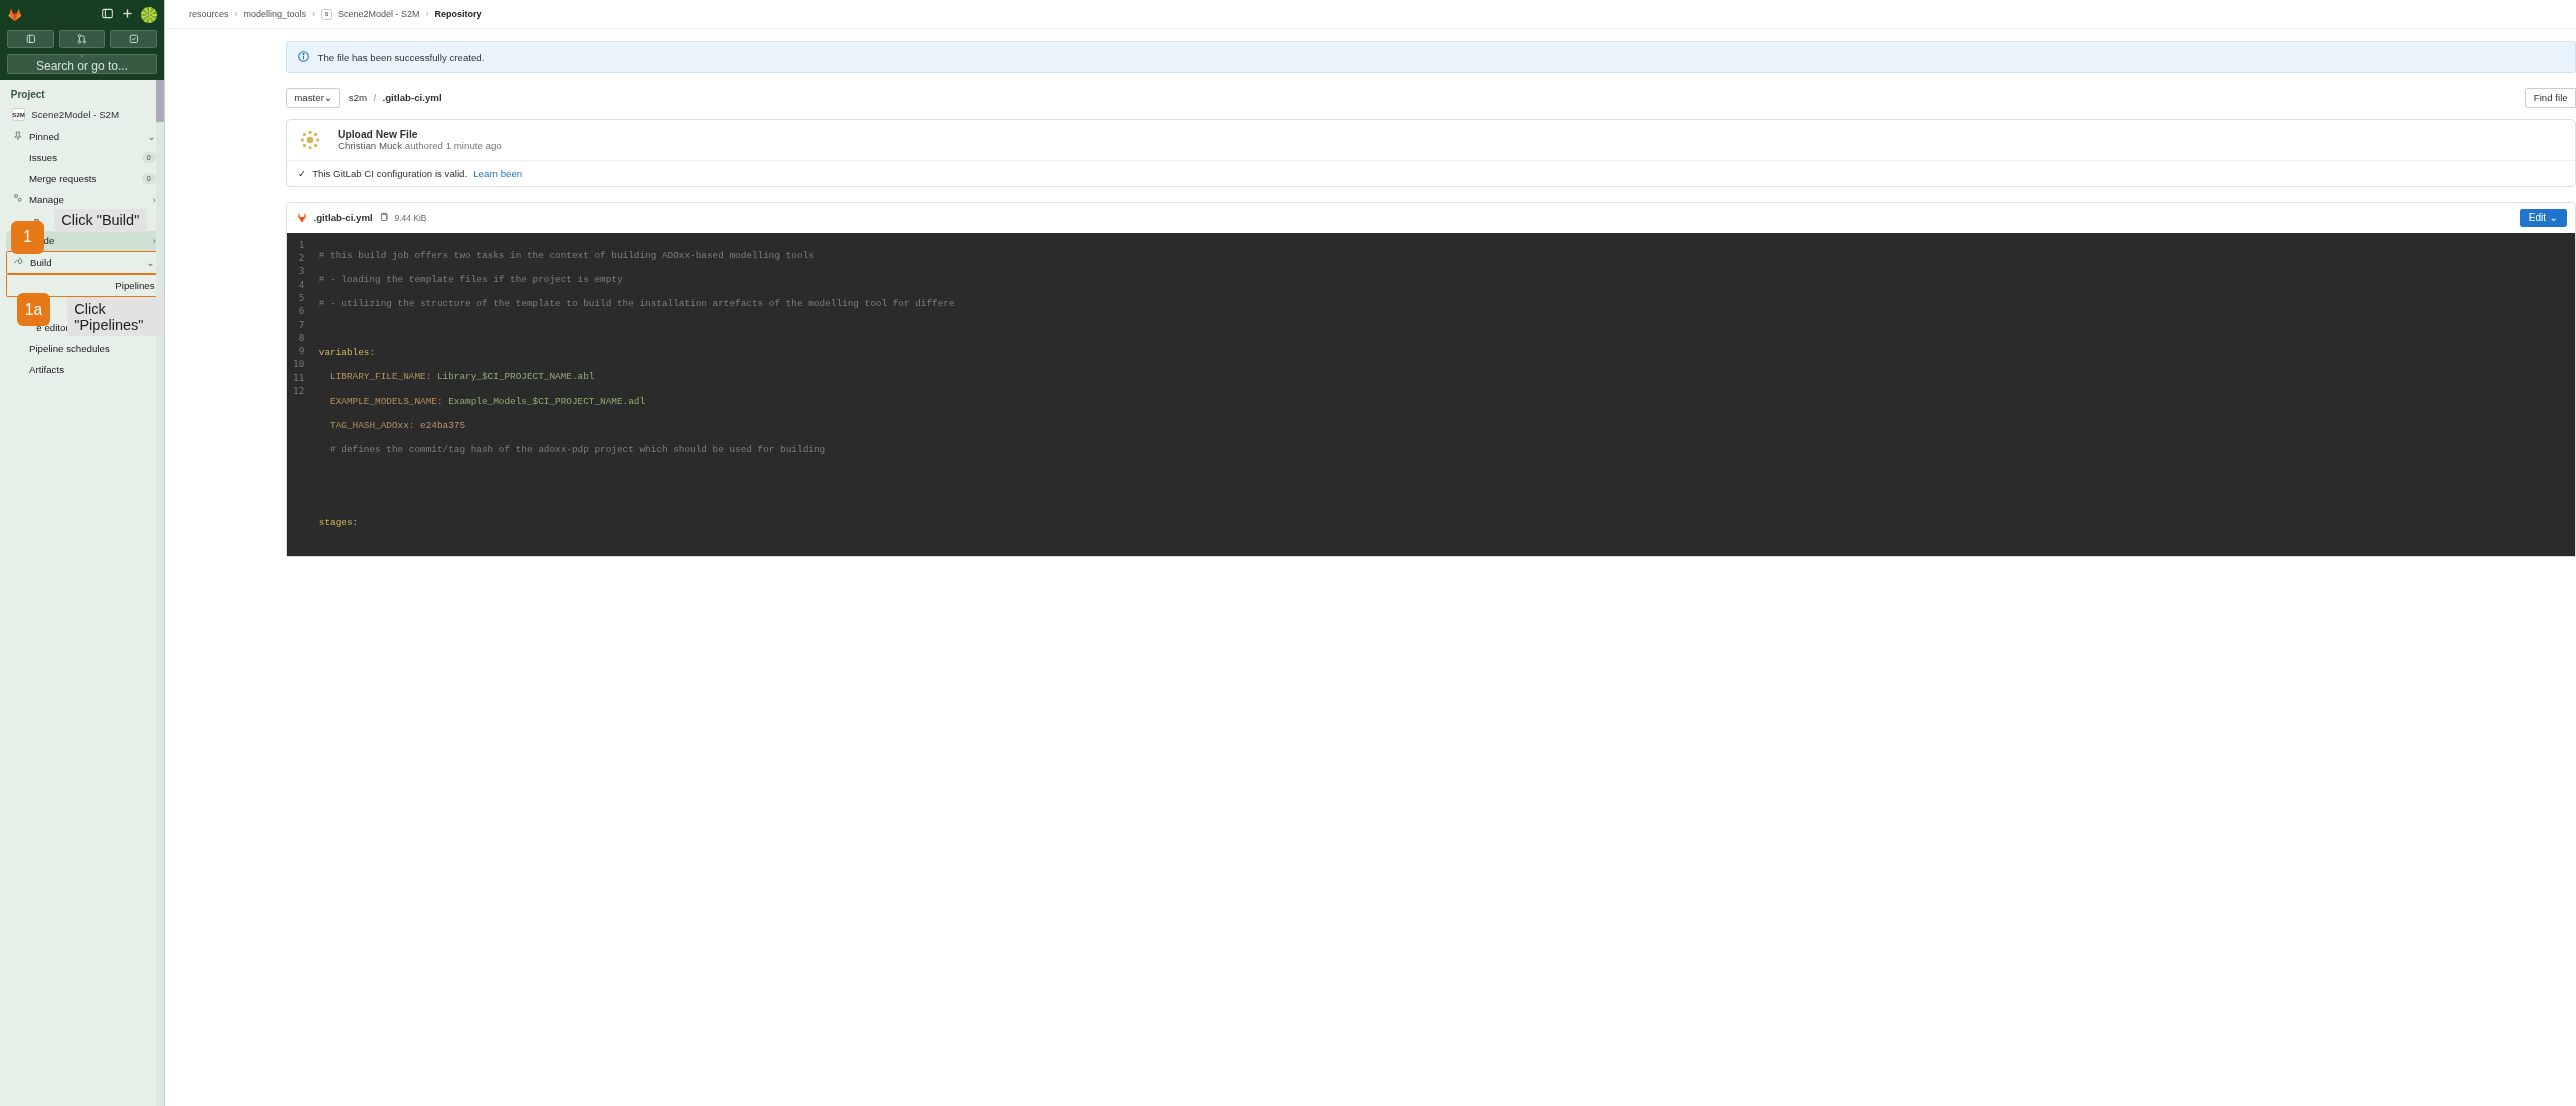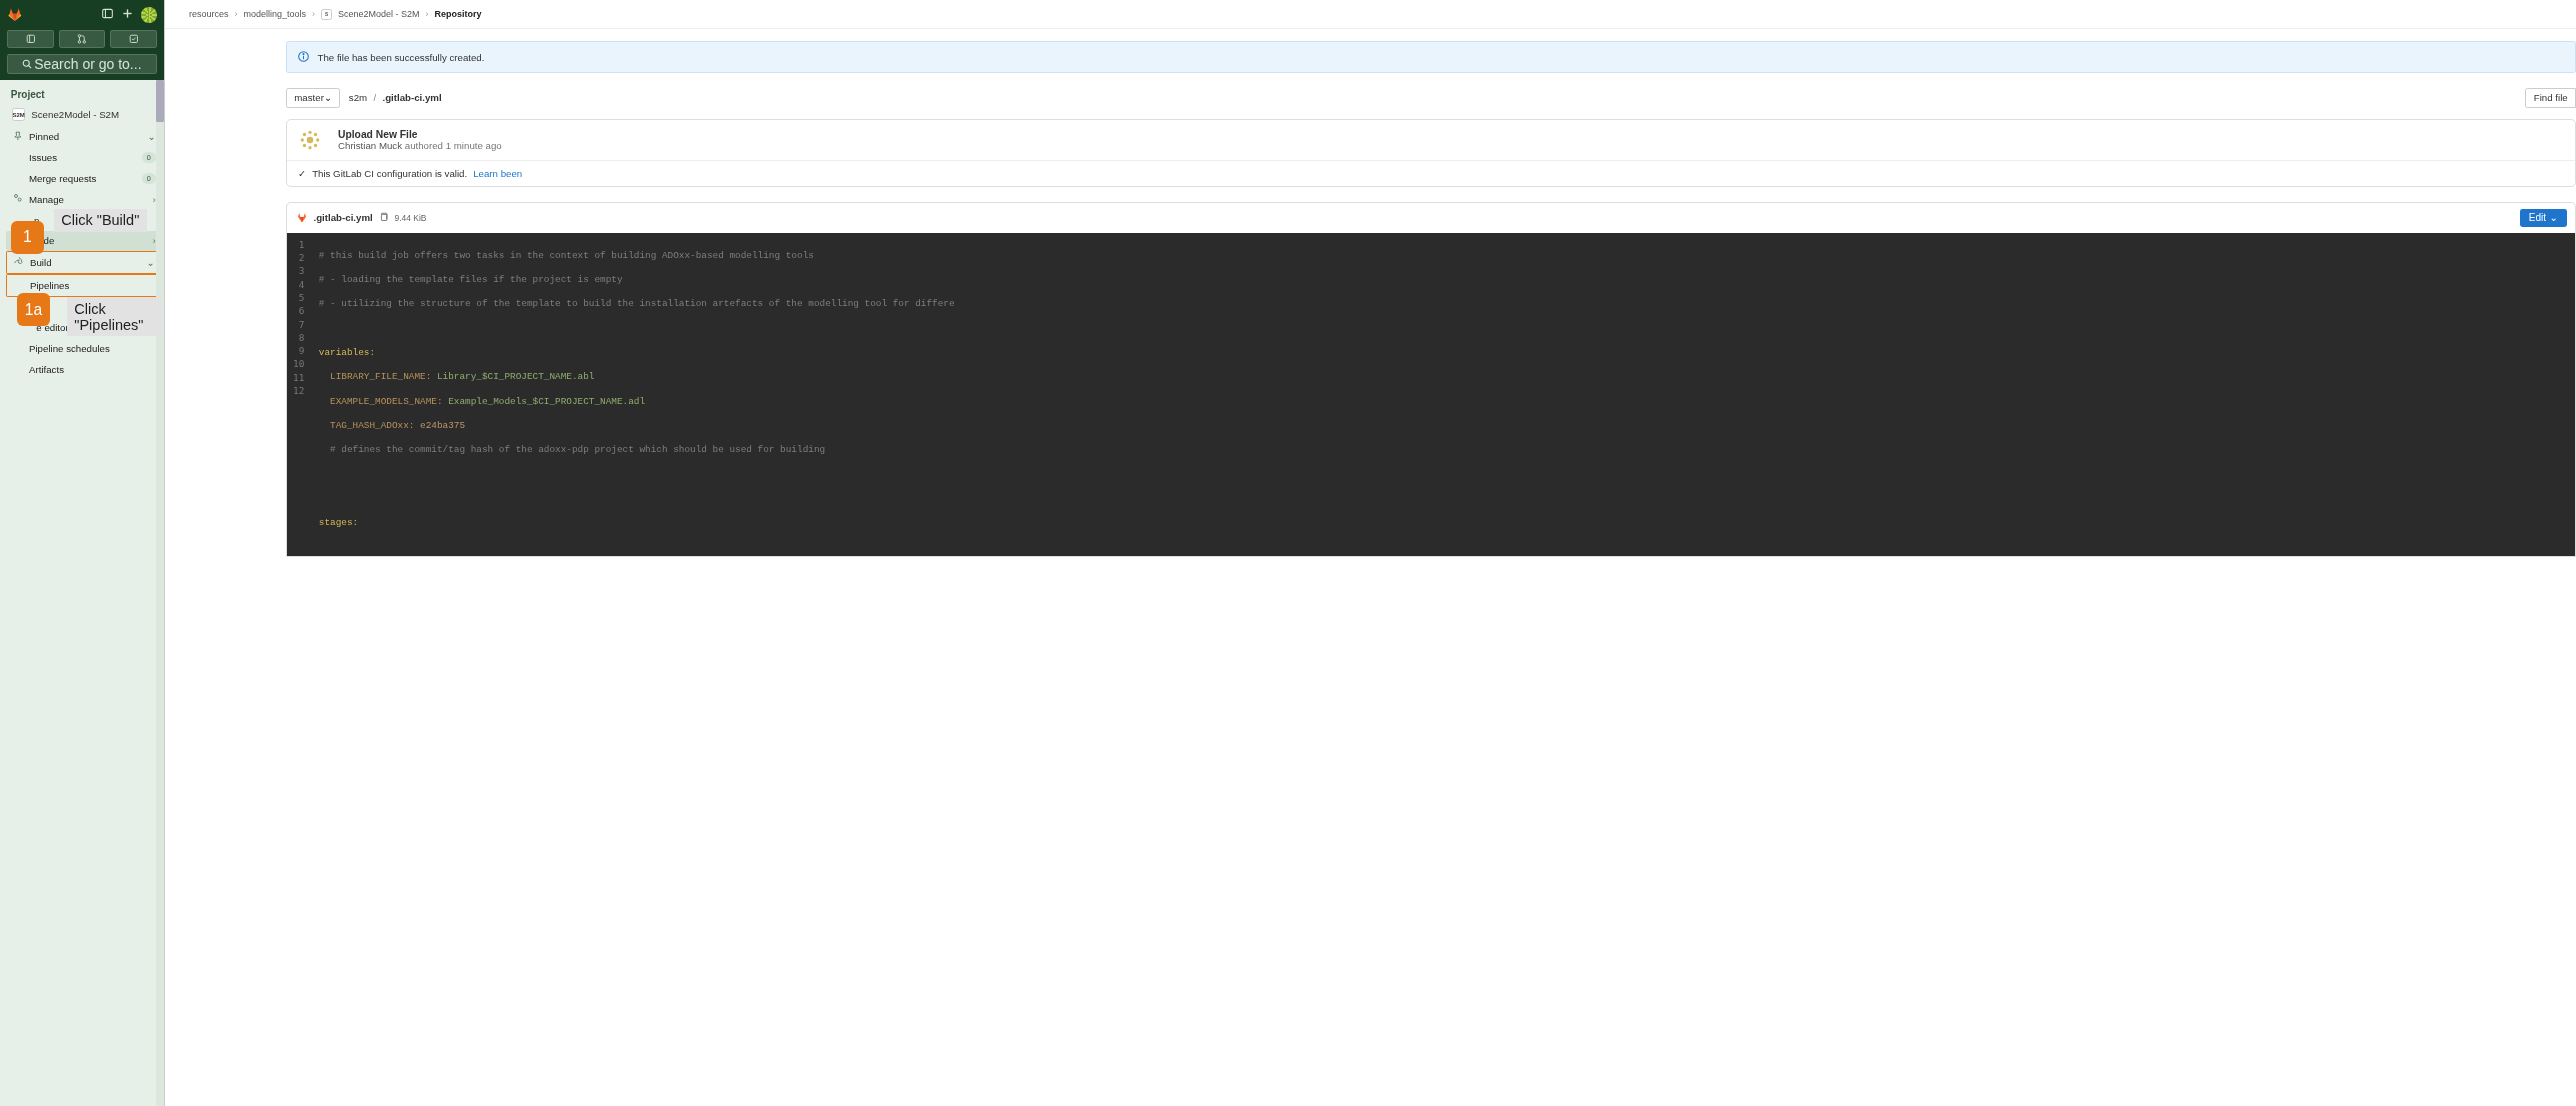--- a/index.html
+++ b/index.html
@@ -7,36 +7,36 @@
 .app { display: flex; height: 100vh; }
 .sidebar { width: 165px; background: #e7efe9; border-right: 0.6px solid #ccc; display: flex; flex-direction: column; position: relative; }
 .sidebar-top { background: #173e22; padding: 6px 7.3px; }
 .sidebar-top-row1 { display: flex; align-items: center; justify-content: space-between; margin-bottom: 6px; }
 .logo svg { width: 15.7px; height: 15.7px; }
 .top-icons { display: flex; align-items: center; gap: 8.5px; }
 .top-icons .icon { color: #d4e5d8; cursor: pointer; }
 .avatar-circle { width: 15.7px; height: 15.7px; border-radius: 50%; background: repeating-conic-gradient(#b5d64a 0 20deg, #7fa82c 20deg 40deg); }
 .btn-row { display: flex; gap: 4.8px; margin-bottom: 6px; }
 .btn-row .mini-btn { flex: 1; height: 18px; background: rgba(255,255,255,0.15); border: 0.6px solid rgba(255,255,255,0.15); border-radius: 2.4px; display: flex; align-items: center; justify-content: center; color: #d4e5d8; cursor: pointer; }
-.search-btn { width: 100%; height: 20.6px; background: rgba(255,255,255,0.15); border: 0.6px solid rgba(255,255,255,0.15); border-radius: 2.4px; display: flex; align-items: center; justify-content: center; gap: 2px; color: #d4e5d8; cursor: pointer; font-size: 14px; }
+.search-btn { width: 100%; height: 20.6px; background: rgba(255,255,255,0.15); border: 0.6px solid rgba(255,255,255,0.15); border-radius: 2.4px; display: flex; align-items: center; justify-content: center; gap: 2px; color: #d4e5d8; cursor: pointer; font-size: 12px; flex-direction: column; }
 .sidebar-body { flex: 1; overflow-y: auto; padding: 4.8px 2.4px 4.8px 6px; position: relative; }
 .section-label { font-size: 10px; color: #3a5541; font-weight: 600; padding: 3.6px 4.8px; }
 .nav-item { display: flex; align-items: center; padding: 4.8px 6px; gap: 6px; cursor: pointer; border-radius: 2.4px; color: #222; font-size: 9.7px; }
 .nav-item.level2 { padding-left: 23px; }
 .nav-item .icon { width: 11px; text-align: center; color: #5c7a62; }
 .nav-item .label { flex: 1; }
 .nav-item .chevron { color: #5c7a62; }
 .nav-item .badge { background: #d4e5d8; color: #3a5541; border-radius: 6px; padding: 0 4.8px; font-size: 7.3px; line-height: 11px; }
 .nav-item.active { background: #d0e0d3; }
 .project-item { display: flex; align-items: center; gap: 6px; padding: 4.8px 6px; font-size: 9.7px; font-weight: 500; }
 .project-icon { width: 13.3px; height: 13.3px; background: #fff; border: 0.6px solid #ccc; border-radius: 2.4px; display: flex; align-items: center; justify-content: center; font-size: 6px; font-weight: bold; }
 .scroll-track { position: absolute; right: 0; top: 0; bottom: 0; width: 8.5px; background: #dce7de; }
 .scroll-thumb { position: absolute; top: 0; width: 100%; height: 42px; background: #aab; border-radius: 1.2px; }
 .highlight-build { border: 1.8px solid #e67817; border-radius: 1.2px; }
-.highlight-pipelines { border: 1.8px solid #e67817; border-radius: 1.2px; }
+.highlight-pipelines { border: 1.8px solid #e67817; border-radius: 1.2px; text-align: right; }
 .callout-badge { position: absolute; width: 33px; height: 33px; background: #e67817; border-radius: 6px; display: flex; align-items: center; justify-content: center; color: #fff; font-size: 15.7px; z-index: 10; }
 .callout-text { position: absolute; background: #e2e2e2; padding: 3.6px 7.3px; font-size: 14.5px; color: #222; z-index: 10; }
 .main { flex: 1; display: flex; flex-direction: column; overflow: hidden; }
 .breadcrumb { padding: 8.5px 24px; display: flex; align-items: center; gap: 6px; font-size: 9px; color: #555; border-bottom: 0.6px solid #eee; }
 .breadcrumb .sep { color: #999; }
 .breadcrumb .active { font-weight: 700; color: #222; }
 .content { padding: 12px 0 0 121px; overflow: hidden; }
 .alert { background: #e9f4fd; border: 0.6px solid #cbe2f5; border-radius: 2.4px; padding: 8.5px 11px; display: flex; align-items: center; gap: 8.5px; color: #333; margin-bottom: 14.5px; font-size: 9.7px; }
 .alert .info-icon { color: #1f75cb; }
 .file-head { display: flex; align-items: center; gap: 8.5px; margin-bottom: 11px; }

